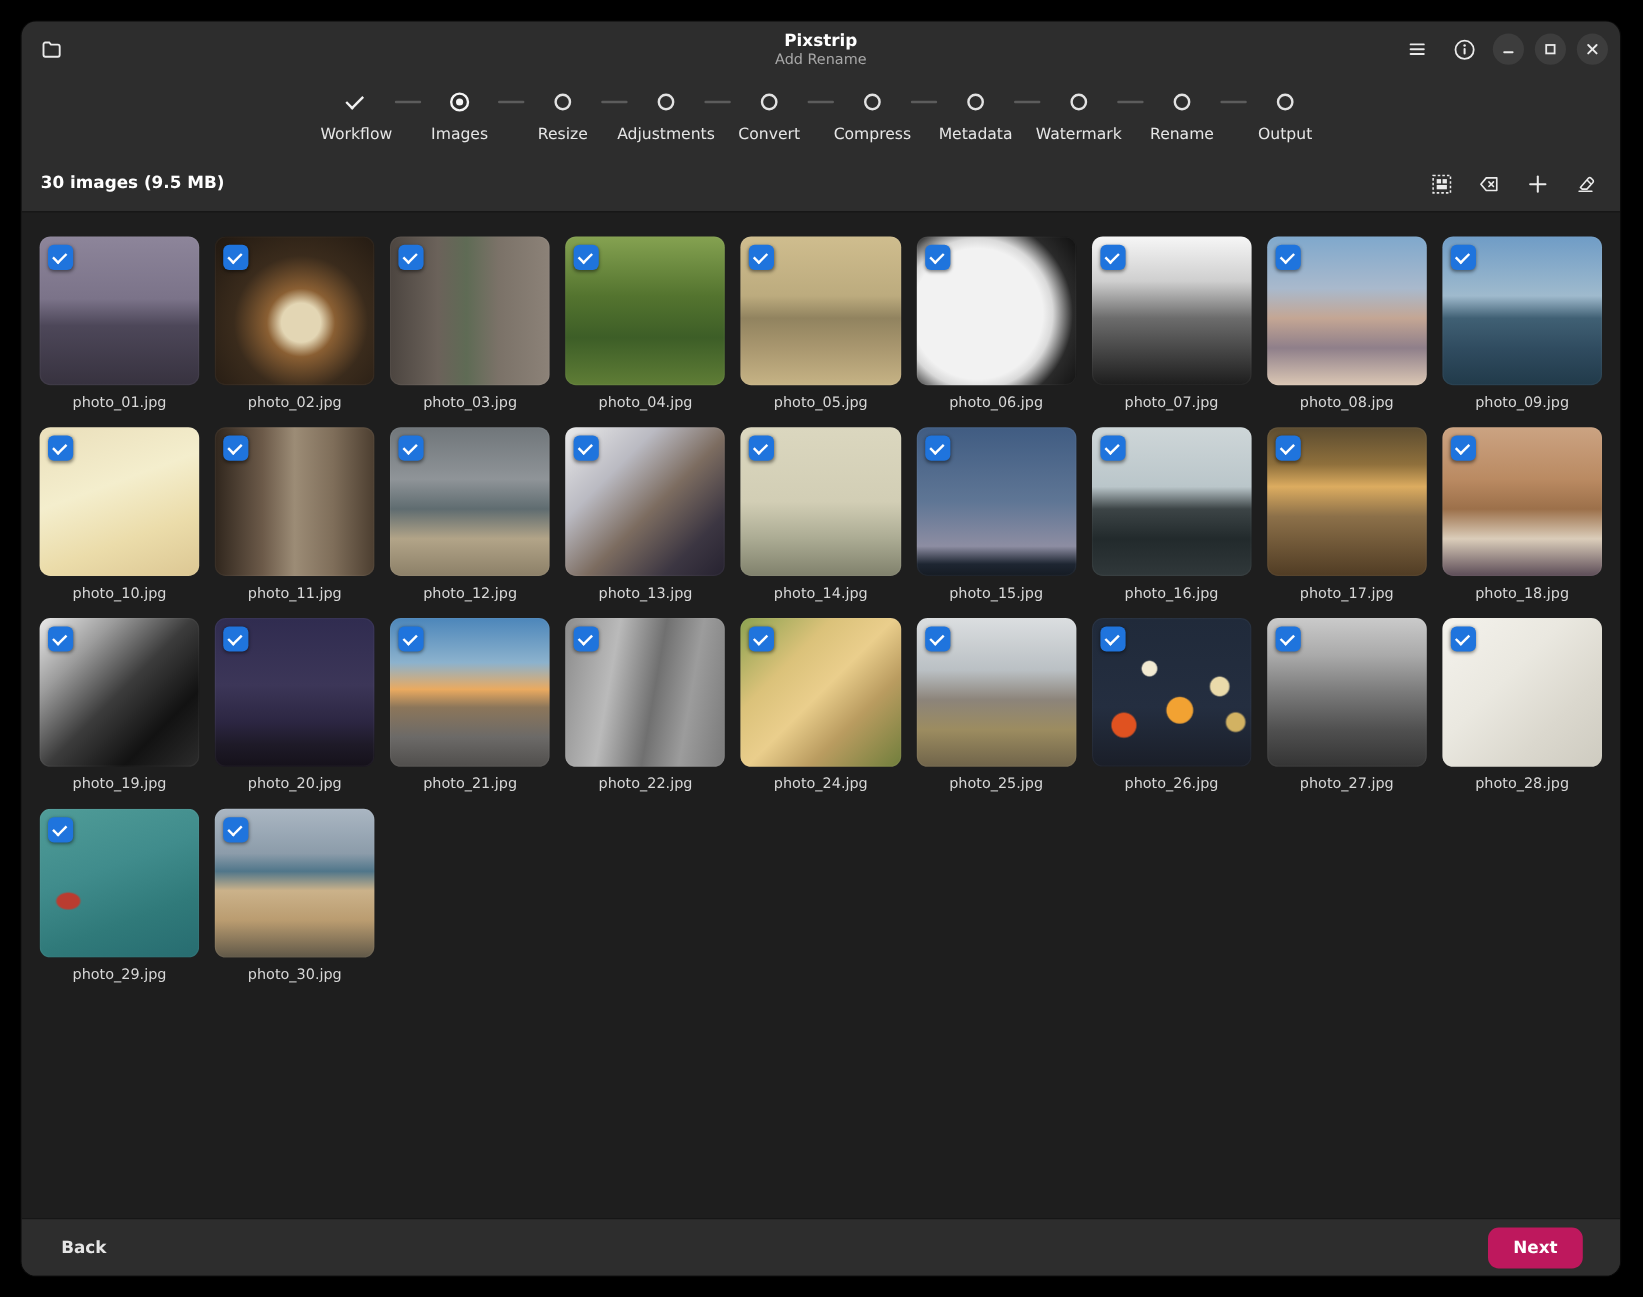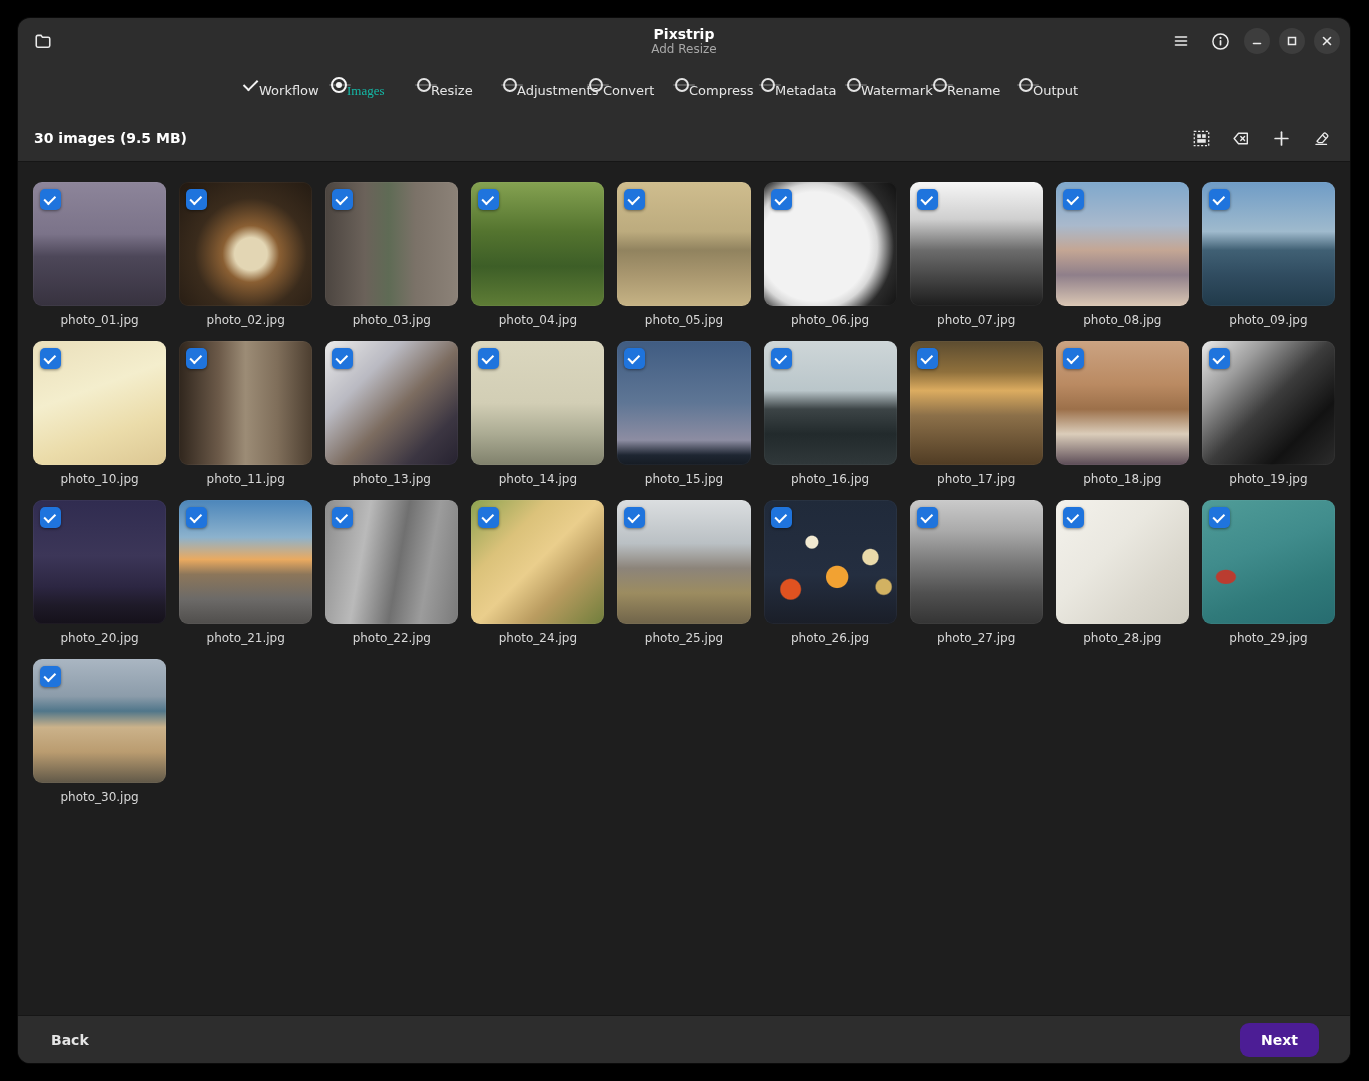--- a/index.html
+++ b/index.html
@@ -15,30 +15,30 @@
   .hb-title{font-size:14px;font-weight:bold;color:#ffffff;line-height:15px;}
   .hb-subtitle{font-size:12px;color:#a8a8a8;line-height:14px;}
   .hb-right{margin-left:auto;display:flex;align-items:center;gap:9px;}
   .iconbtn{width:30px;height:30px;border:none;background:transparent;border-radius:7px;display:flex;
     align-items:center;justify-content:center;color:#eaeaea;cursor:pointer;padding:0;}
   .circlebtn{width:26px;height:26px;border-radius:50%;background:#3d3d3d;border:none;display:flex;
     align-items:center;justify-content:center;color:#e8e8e8;cursor:pointer;padding:0;}
   svg{display:block;}
   
   .stepper{flex:0 0 auto;display:flex;justify-content:center;align-items:flex-start;padding:12px 0 16px;}
-  .step{display:flex;align-items:center;width:104px;flex:0 0 auto;text-align:center;}
+  .step{display:flex;flex-direction:column;align-items:center;width:104px;flex:0 0 auto;text-align:center;}
   .step-icon{height:18px;display:flex;align-items:center;justify-content:center;margin-bottom:11px;}
   .dot-empty{width:14px;height:14px;border:2px solid #e2e2e2;border-radius:50%;box-sizing:border-box;}
   .dot-current{width:16px;height:16px;border:2px solid #f5f5f5;border-radius:50%;box-sizing:border-box;
     display:flex;align-items:center;justify-content:center;}
   .dot-current::after{content:"";width:6px;height:6px;border-radius:50%;background:#f5f5f5;}
   .check-done{width:12px;height:6px;border-left:2.5px solid #f2f2f2;border-bottom:2.5px solid #f2f2f2;
     transform:rotate(-45deg) translateY(-2px);}
   .step-label{font-size:13px;color:#e6e6e6;white-space:nowrap;}
-  .step.current .step-label{color:#14b8a6;font-family:Liberation Serif, serif;}
+  .step.current .step-label{color:#e5e5e5;}
   .connector{width:22px;height:2px;background:#5c5c5c;border-radius:1px;margin-top:8px;
     flex:0 0 auto;margin-left:-20px;margin-right:-20px;}
   
   .toolbar{flex:0 0 auto;display:flex;align-items:center;padding:2px 14px 8px 16px;}
   .count{font-size:14px;font-weight:600;color:#ffffff;}
   .toolbar-actions{margin-left:auto;display:flex;align-items:center;gap:10px;}
   
   .content{flex:1 1 auto;background:#1e1e1e;border-top:1px solid #161616;overflow:hidden;padding:20px 15px 0;}
   .grid{display:grid;grid-template-columns:repeat(9,1fr);column-gap:13px;row-gap:12px;}
   .cell{display:flex;flex-direction:column;}
@@ -48,42 +48,42 @@
     display:flex;align-items:center;justify-content:center;box-shadow:0 1px 3px rgba(0,0,0,.45);cursor:pointer;}
   .checkmark{width:9px;height:5px;border-left:2.5px solid #fff;border-bottom:2.5px solid #fff;
     transform:rotate(-45deg) translateY(-1px);}
   .filename{margin-top:5px;text-align:center;font-size:12px;color:#d8d8d8;line-height:18px;
     white-space:nowrap;overflow:hidden;}
   
   .footer{flex:0 0 auto;height:47px;background:#2d2d2d;border-top:1px solid #161616;display:flex;
     align-items:center;padding:0 31px;}
   .back-btn{background:transparent;border:none;color:#e5e5e5;font-size:14px;font-weight:bold;
     font-family:inherit;cursor:pointer;padding:8px 2px;}
-  .next-btn{margin-left:auto;background:#4c1d95;border:none;color:#ffffff;font-size:14px;font-weight:bold;
+  .next-btn{margin-left:auto;background:#be185d;border:none;color:#ffffff;font-size:14px;font-weight:bold;
     font-family:inherit;border-radius:9px;padding:9px 21px;cursor:pointer;}
 </style>
 </head>
 <body>
 
 <div class="stage">
   <div class="window">
 
     <div class="headerbar">
       <div class="hb-left">
         <button class="iconbtn">
           <span>
             <svg width="18" height="18" viewBox="0 0 16 16" fill="none" stroke="#eaeaea" stroke-width="1.4">
               <path d="M2 4.5c0-.8.6-1.5 1.4-1.5h2.8l1.3 1.6h5.1c.8 0 1.4.7 1.4 1.5v6c0 .8-.6 1.5-1.4 1.5H3.4c-.8 0-1.4-.7-1.4-1.5v-7.6z"></path>
             </svg>
           </span>
         </button>
       </div>
       <div class="hb-center">
         <div class="hb-title">Pixstrip</div>
-        <div class="hb-subtitle">Add Resize</div>
+        <div class="hb-subtitle">Add Rename</div>
       </div>
       <div class="hb-right">
         <button class="iconbtn">
           <span>
             <svg width="16" height="16" viewBox="0 0 16 16" stroke="#eaeaea" stroke-width="1.6" stroke-linecap="round">
               <line x1="2.5" y1="4" x2="13.5" y2="4"></line>
                 <line x1="2.5" y1="8" x2="13.5" y2="8"></line>
                 <line x1="2.5" y1="12" x2="13.5" y2="12"></line>
             </svg>
           </span>
@@ -322,20 +322,28 @@
         </div>
         <div class="cell">
           <div class="thumb" style="background: linear-gradient(90deg, rgb(48, 38, 29) 0%, rgb(108, 90, 73) 30%, rgb(156, 140, 118) 50%, rgb(127, 110, 90) 74%, rgb(76, 62, 48) 100%);">
             <span class="checkbox">
                 <span class="checkmark"></span>
               </span>
           </div>
           <div class="filename">photo_11.jpg</div>
         </div>
         <div class="cell">
+          <div class="thumb" style="background: linear-gradient(rgb(112, 118, 122) 0%, rgb(143, 148, 152) 35%, rgb(95, 108, 112) 55%, rgb(178, 164, 136) 75%, rgb(140, 128, 104) 100%);">
+            <span class="checkbox">
+                <span class="checkmark"></span>
+              </span>
+          </div>
+          <div class="filename">photo_12.jpg</div>
+        </div>
+        <div class="cell">
           <div class="thumb" style="background: linear-gradient(135deg, rgb(234, 234, 234) 0%, rgb(186, 186, 194) 30%, rgb(124, 108, 96) 55%, rgb(60, 54, 66) 80%, rgb(38, 34, 48) 100%);">
             <span class="checkbox">
                 <span class="checkmark"></span>
               </span>
           </div>
           <div class="filename">photo_13.jpg</div>
         </div>
         <div class="cell">
           <div class="thumb" style="background: linear-gradient(rgb(219, 215, 191) 0%, rgb(210, 206, 181) 50%, rgb(171, 171, 147) 75%, rgb(128, 129, 108) 100%);">
             <span class="checkbox">

